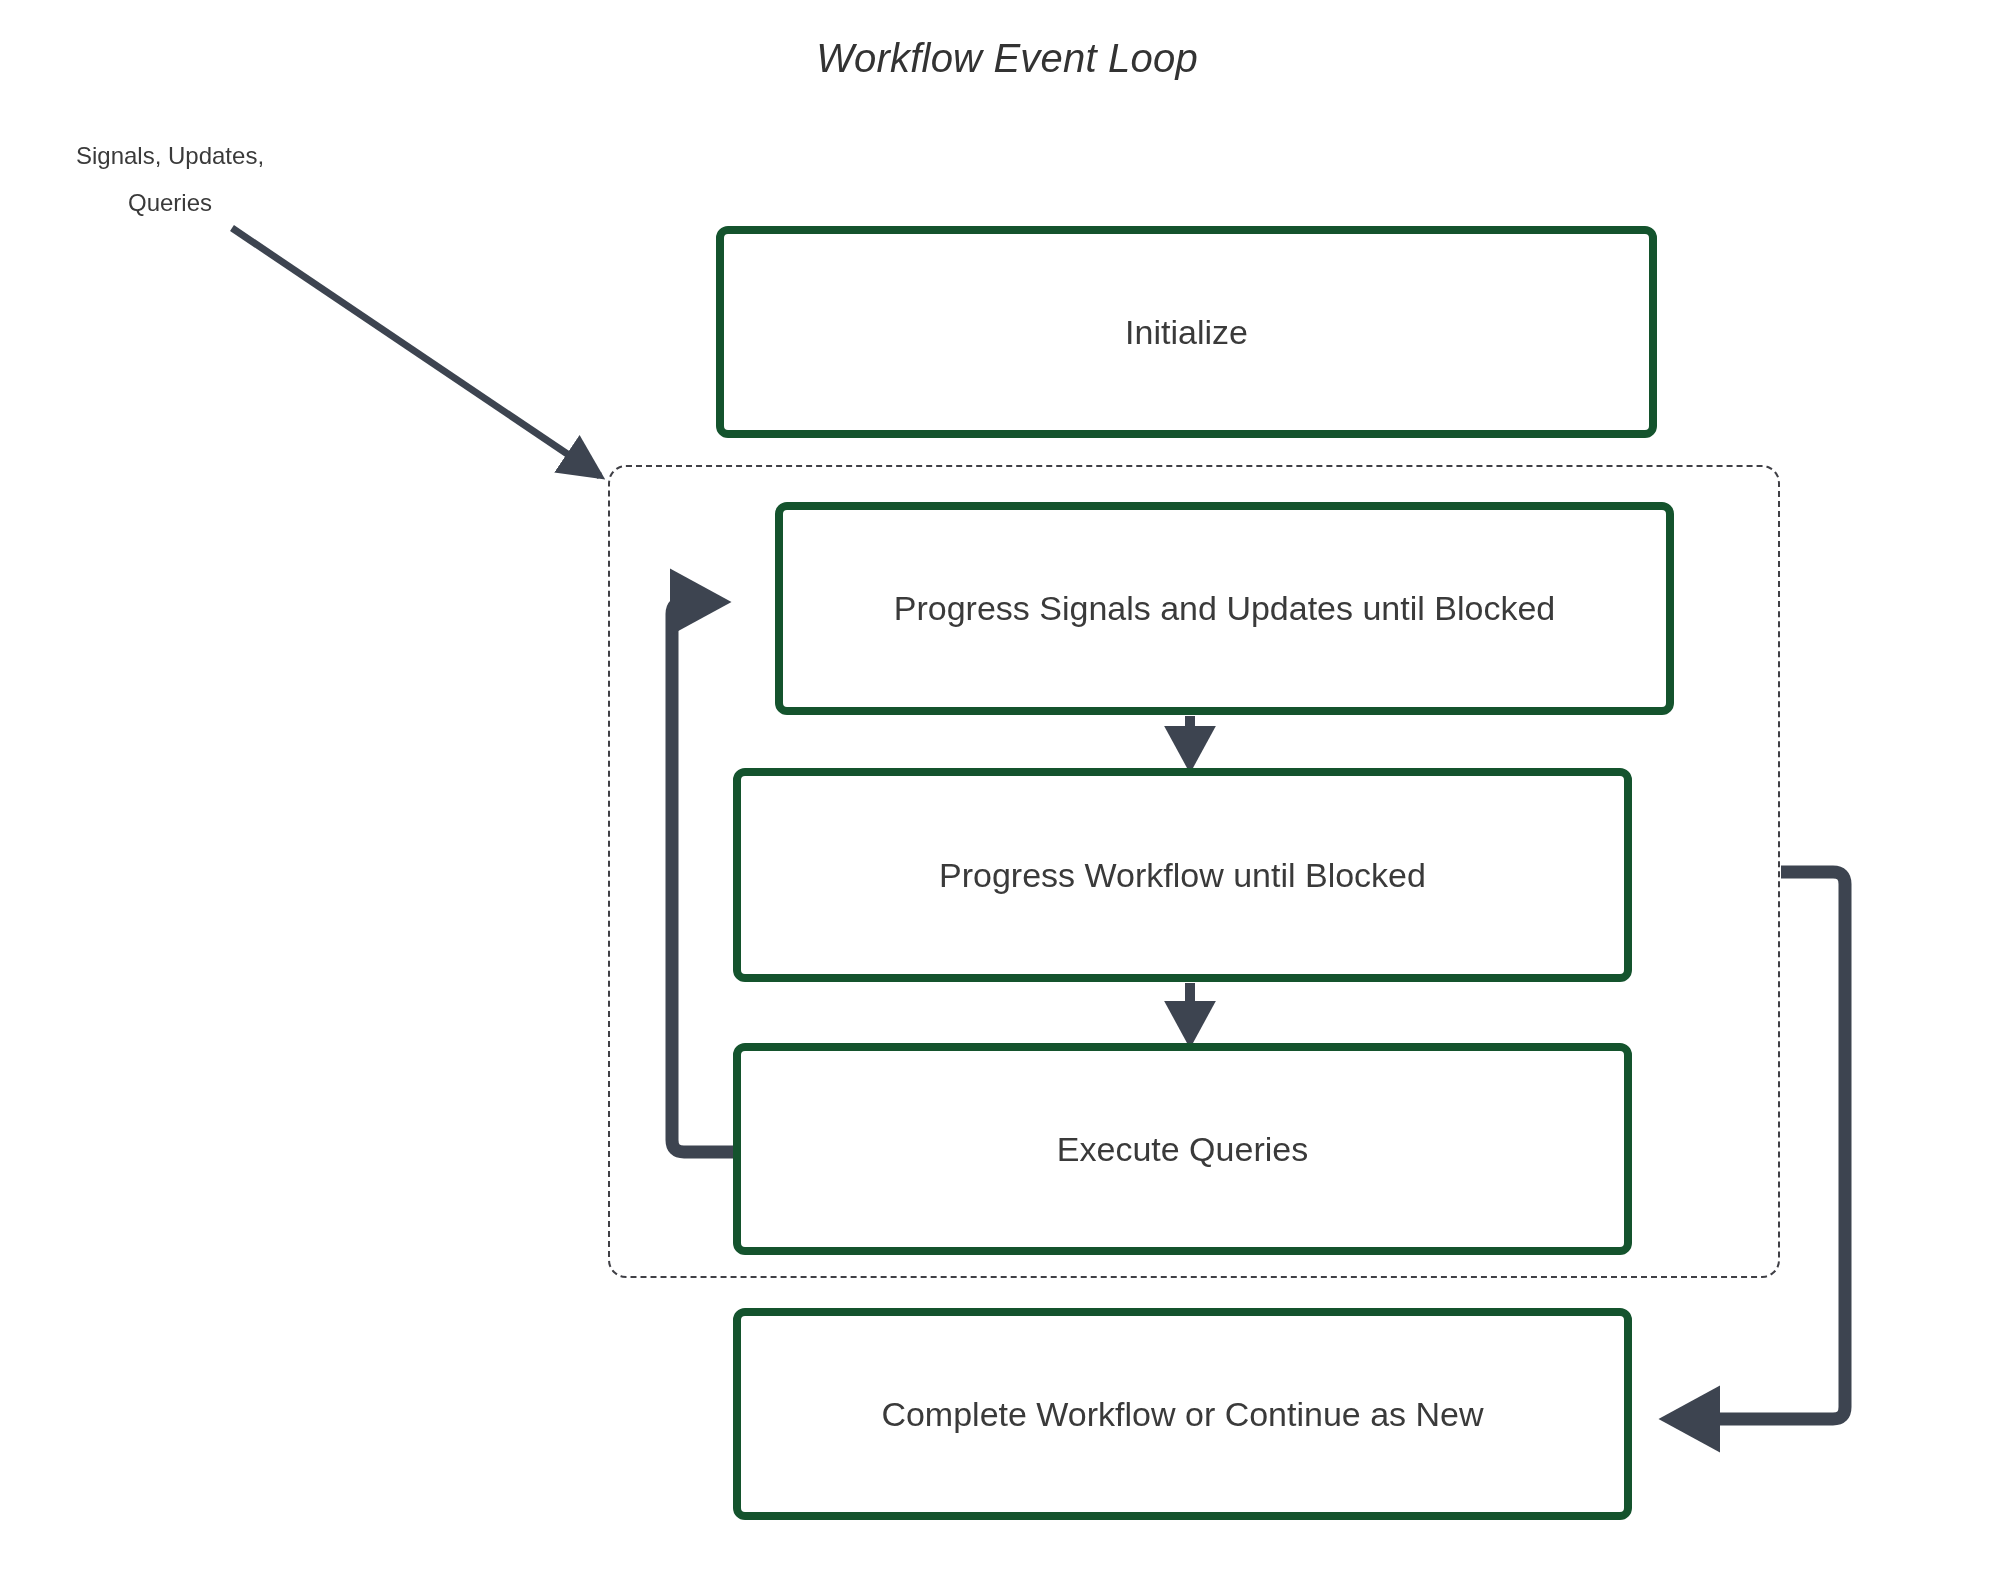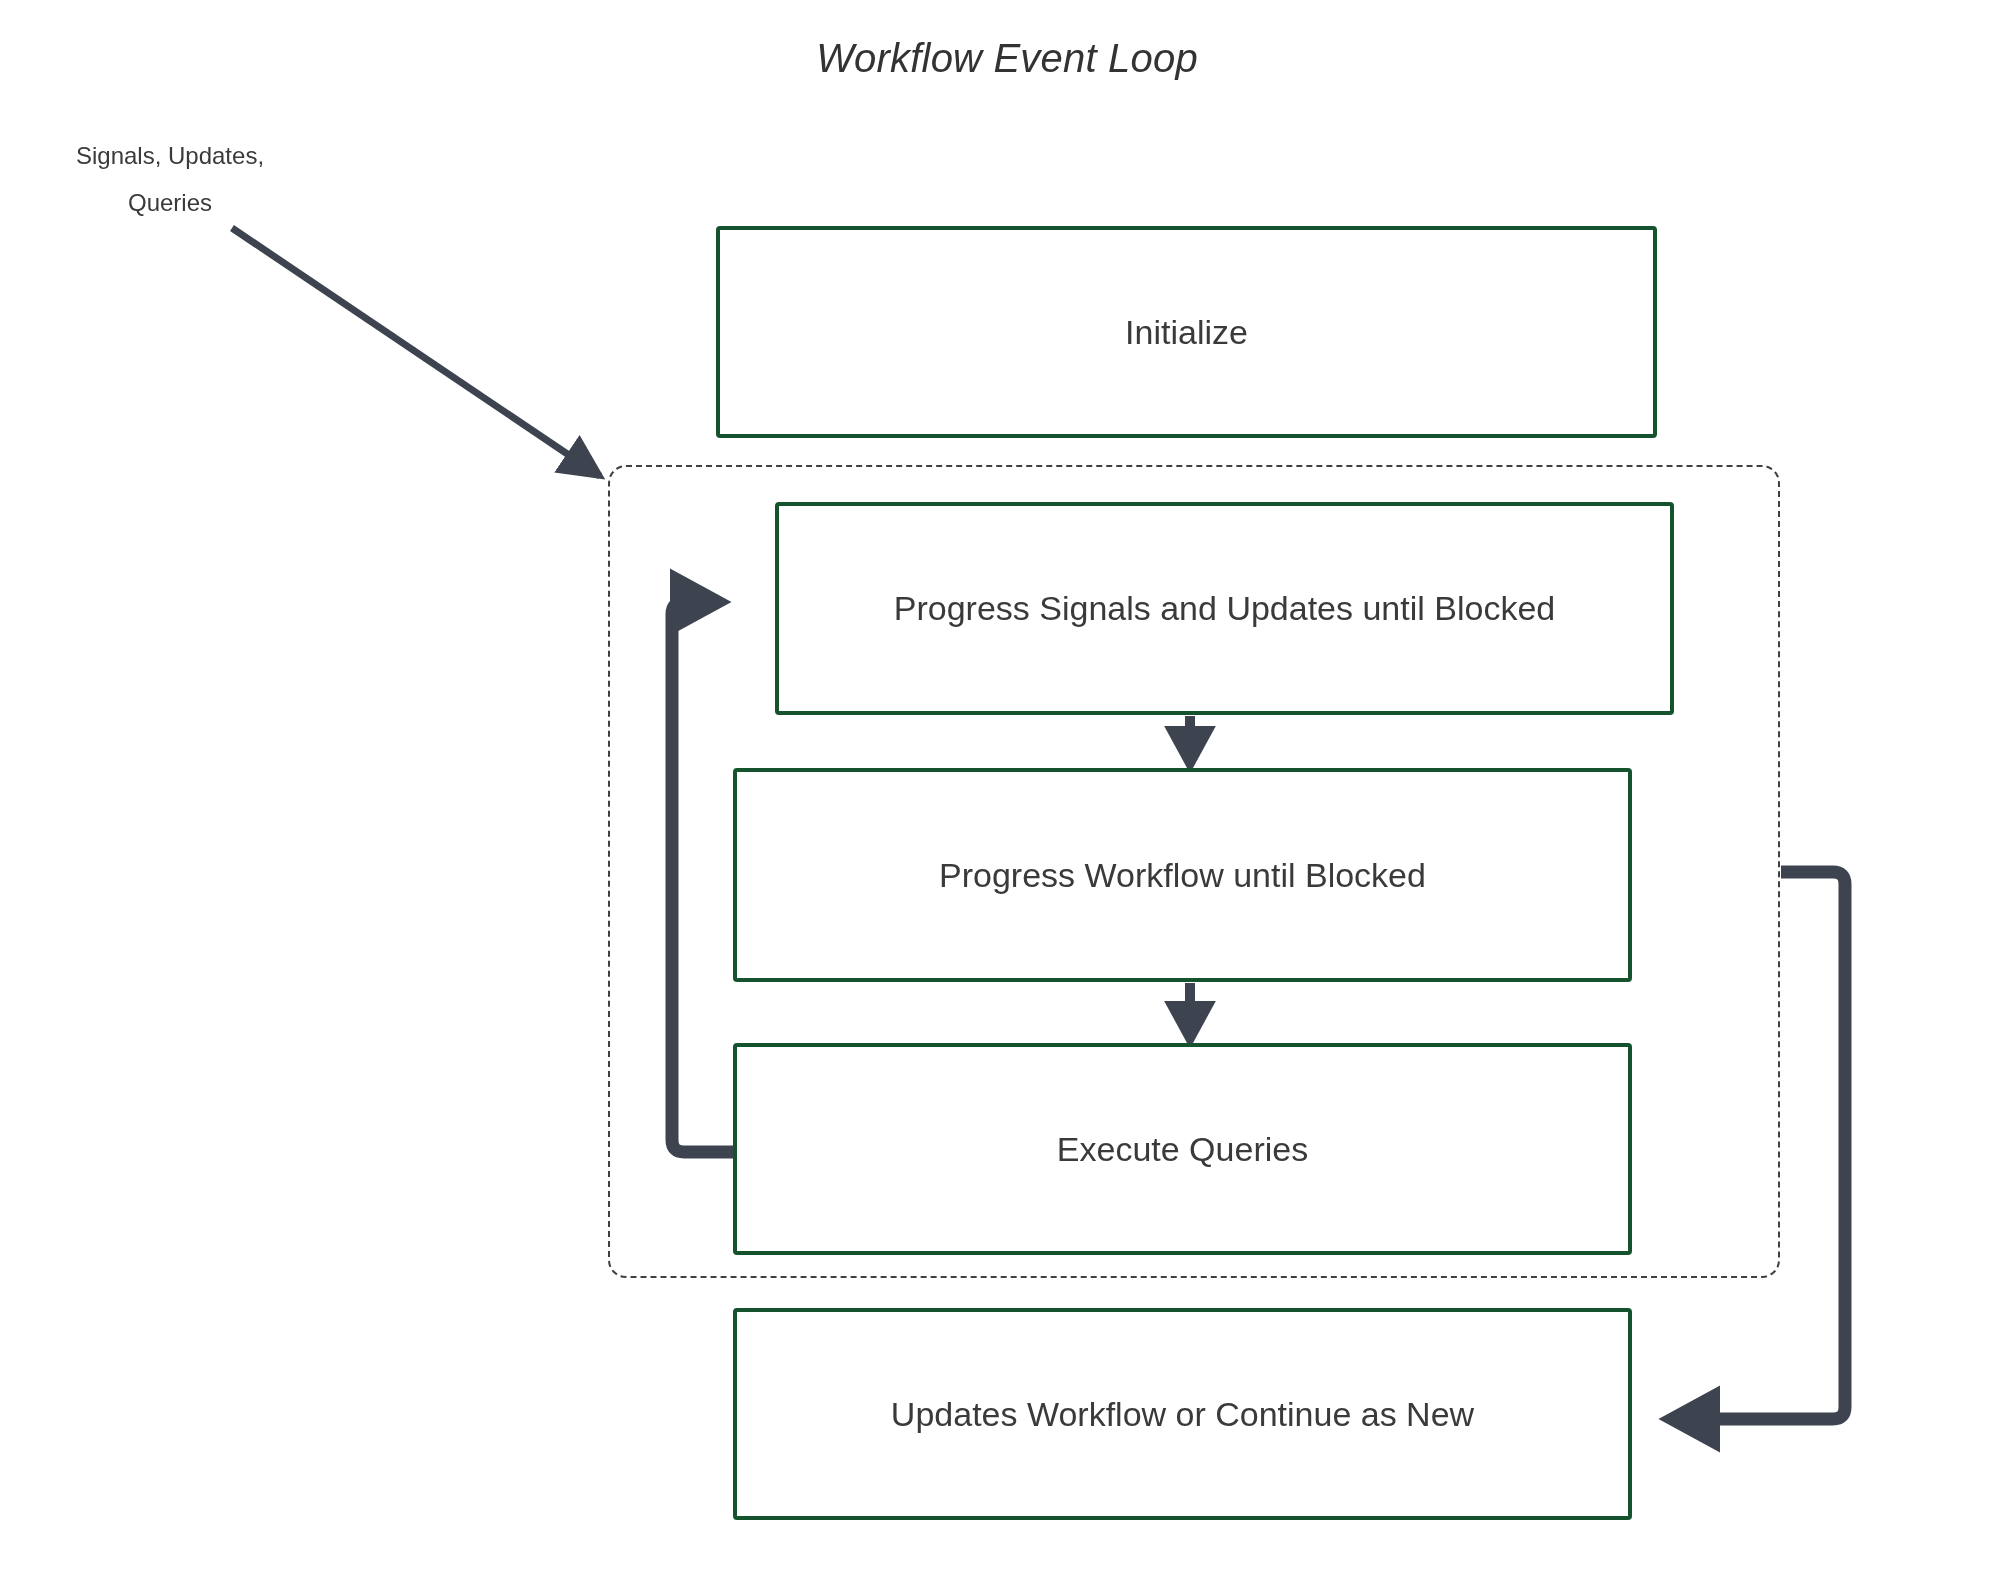--- a/index.html
+++ b/index.html
@@ -48,22 +48,22 @@
     width: 300px;
     text-align: center;
     font-size: 24px;
     line-height: 47px;
     color: #3a3a3a;
     white-space: pre-line;
   }
   .node {
     position: absolute;
     box-sizing: border-box;
-    border: 4px solid #14532d;
-    border-radius: 4px;
+    border: 8px solid #14532d;
+    border-radius: 12px;
     background: #ffffff;
     display: flex;
     align-items: center;
     justify-content: center;
   }
   .node-label {
     font-size: 34px;
     color: #3a3a3a;
     text-align: center;
     padding: 0 18px;
@@ -139,16 +139,16 @@
 
   <div class="node" id="node-execute-queries">
     <span class="node-label">Execute Queries</span>
   </div>
 
   <div class="node" id="node-progress-workflow">
     <span class="node-label">Progress Workflow until Blocked</span>
   </div>
 
   <div class="node" id="node-complete-workflow">
-    <span class="node-label">Updates Workflow or Continue as New</span>
+    <span class="node-label">Complete Workflow or Continue as New</span>
   </div>
 
 </div>
 
 </body></html>

